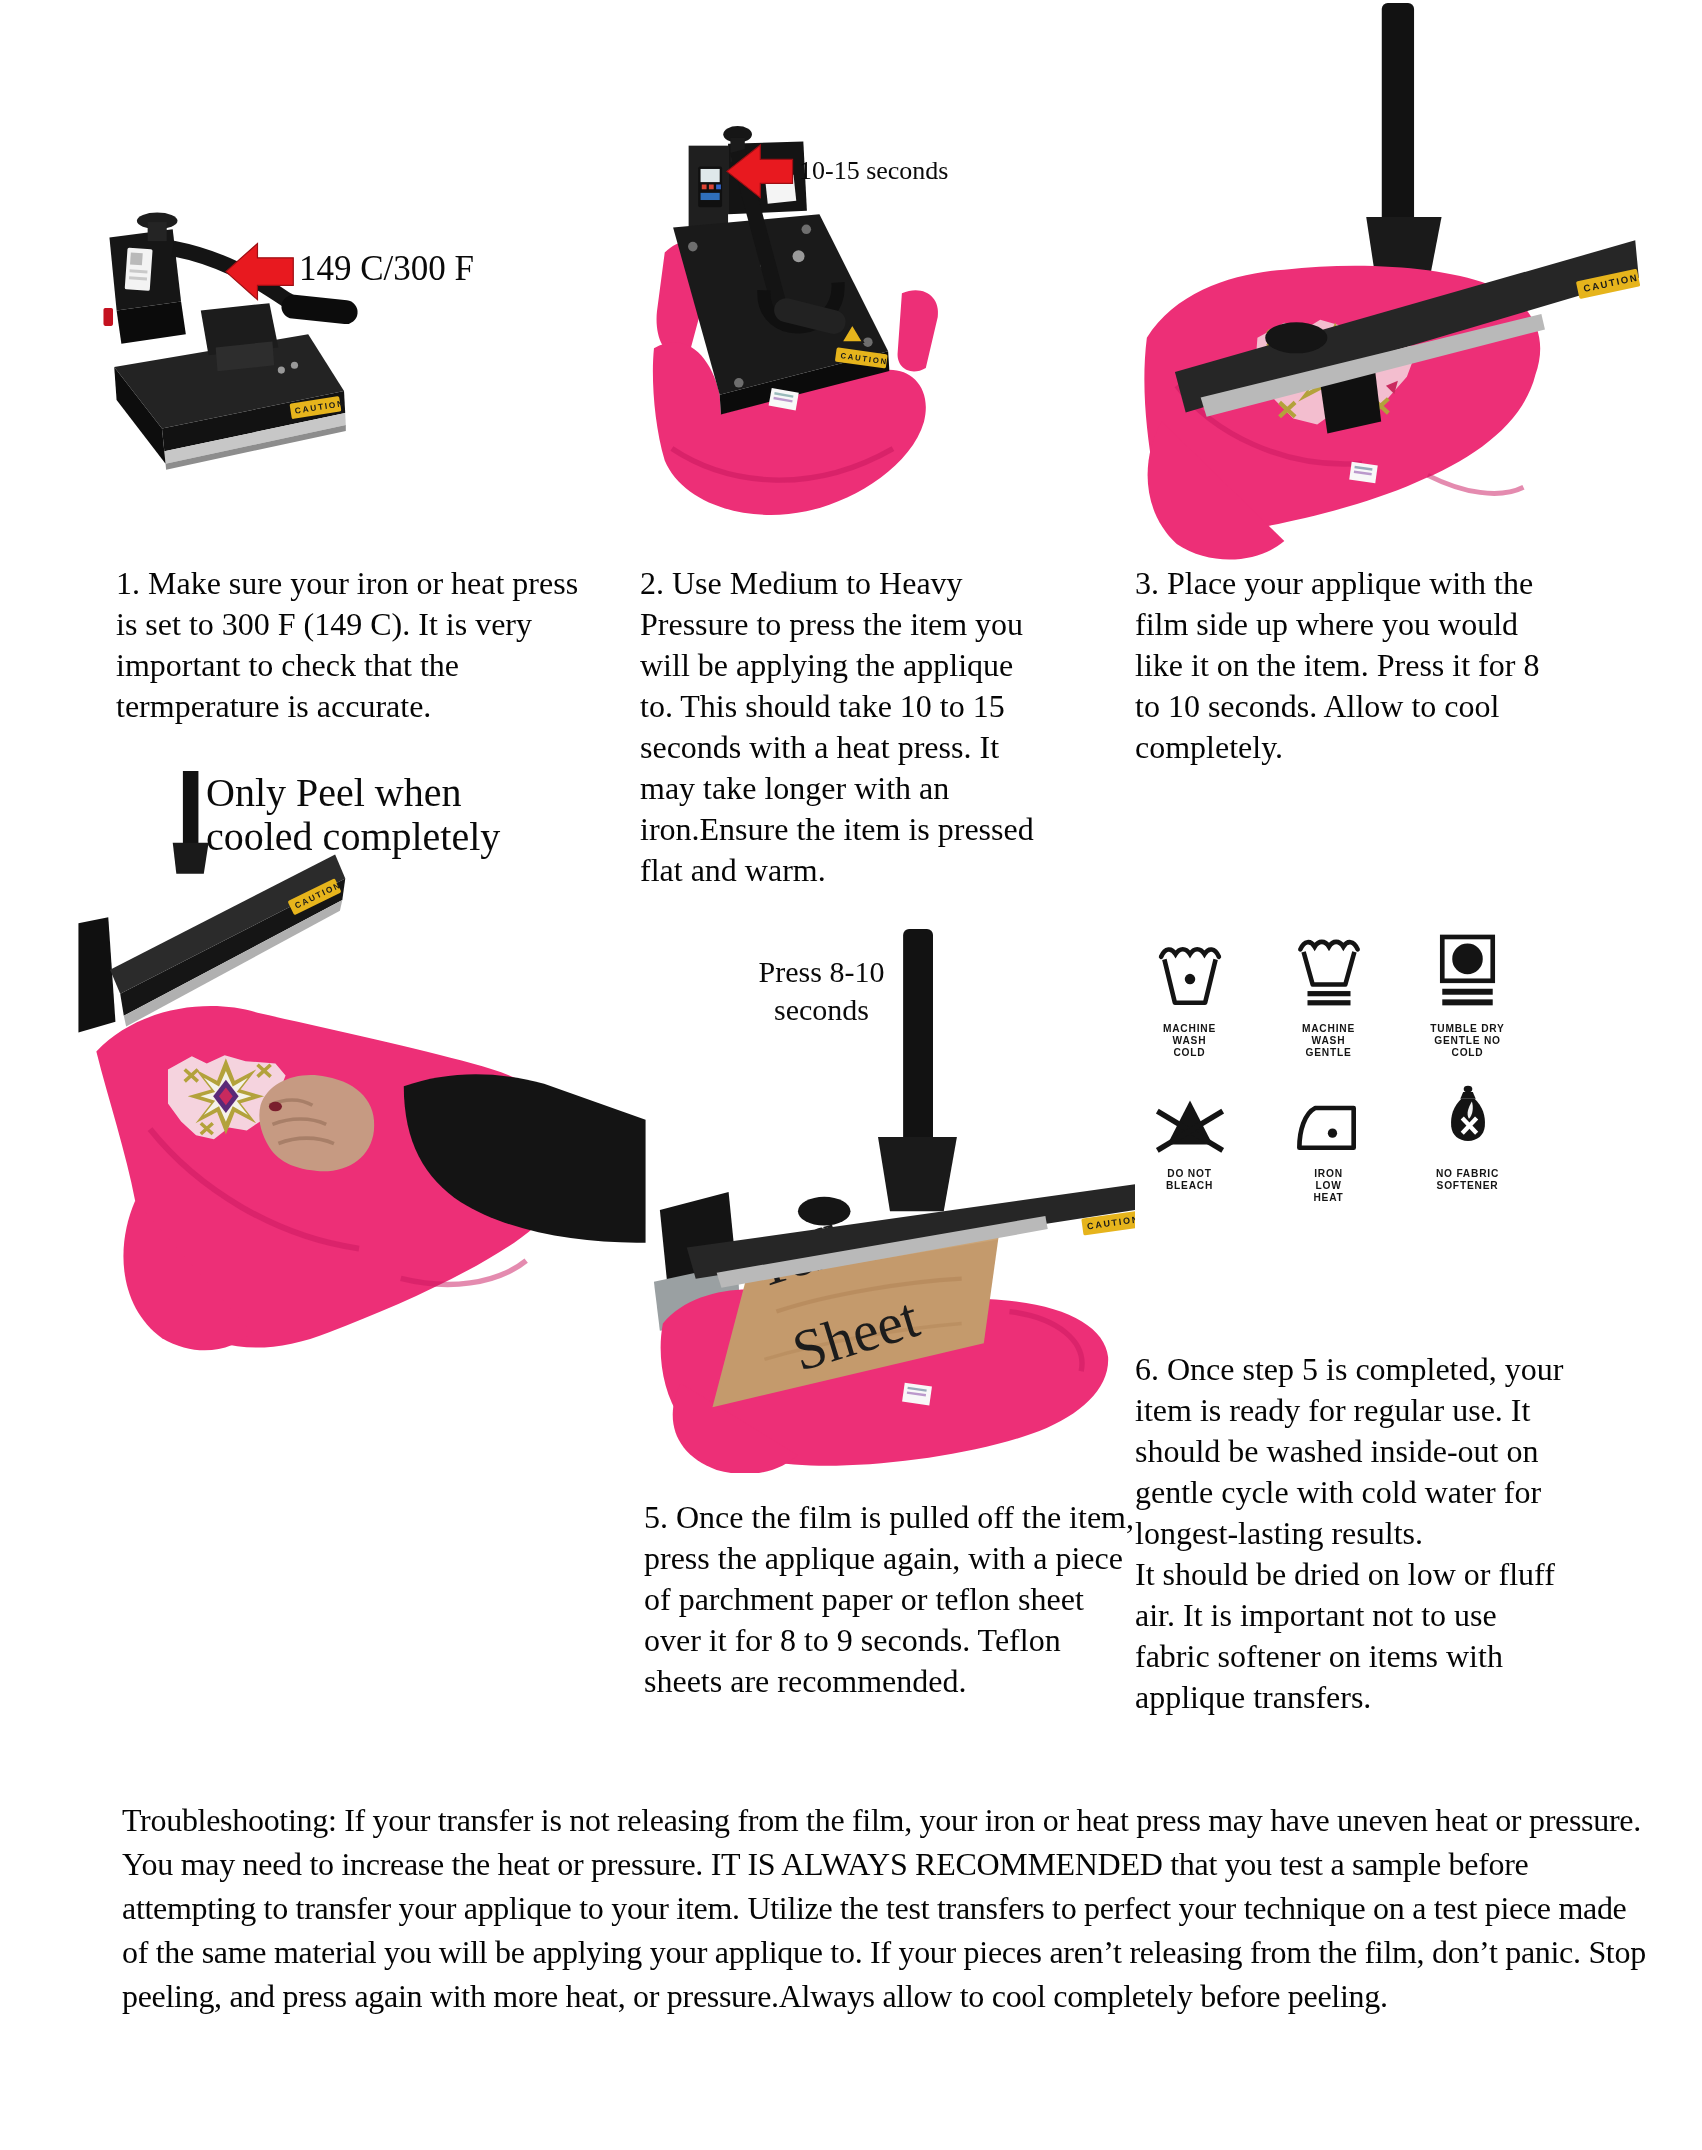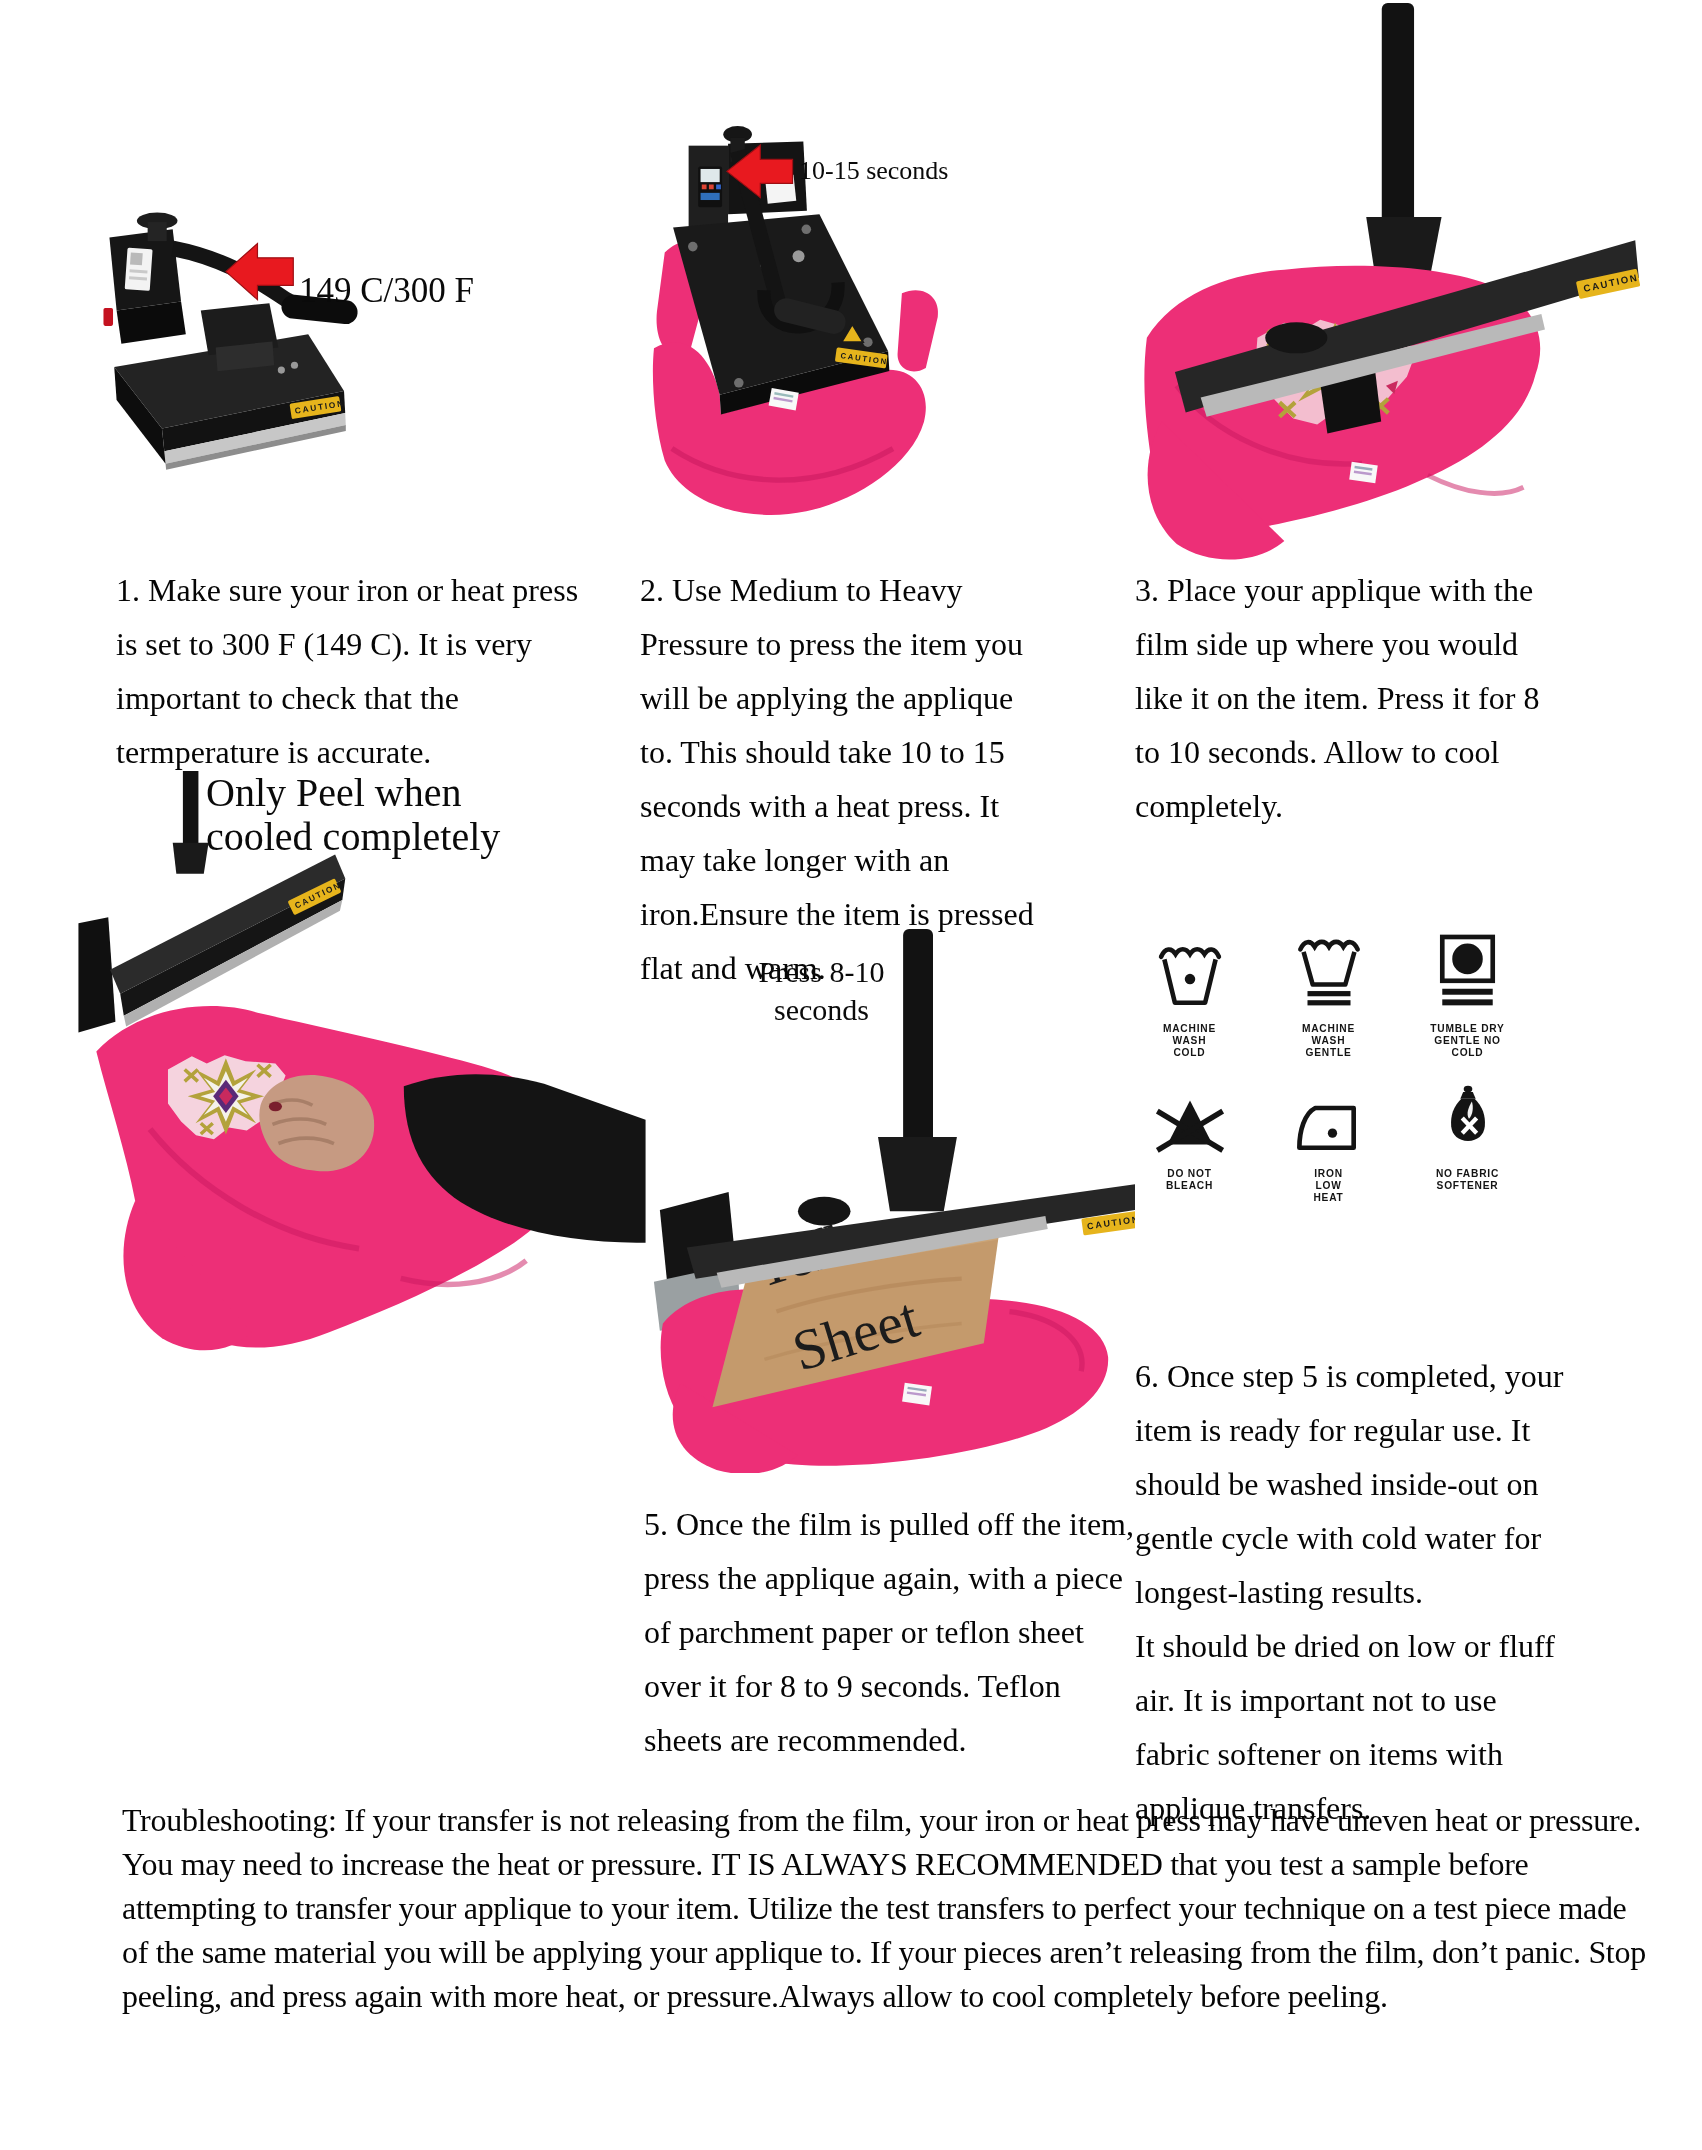--- a/index.html
+++ b/index.html
@@ -1,22 +1,22 @@
 <!DOCTYPE html>
 <html style="font-size:9.6px"><head>
 <meta charset="utf-8">
 <style>
   html,body{margin:0;padding:0;background:#ffffff;}
   #page{position:relative;width:1703px;height:2151px;background:#ffffff;overflow:hidden;
         font-family:"Liberation Serif", serif; color:#000;}
   .abs{position:absolute;}
-  .step{font-size:32px;line-height:54px;color:#050505;}
+  .step{font-size:32px;line-height:41px;color:#050505;}
   .preline{white-space:pre-line;}
   .annot{color:#0a0a0a;}
-  .temp-label{font-size:35px;line-height:36px;margin-top:22px;}
+  .temp-label{font-size:35px;line-height:36px;}
   .time-label{font-size:26px;line-height:27.5px;}
   .peel-label{font-size:40px;line-height:44px;}
   .pressnote-label{font-size:30px;line-height:38px;text-align:center;}
   .trouble{font-size:32px;line-height:44px;letter-spacing:-0.3px;color:#050505;}
   .care-grid{display:grid;grid-template-columns:139px 139px 139px;grid-auto-rows:145px;}
   .care-cell{display:flex;flex-direction:column;align-items:center;}
   .care-iconbox{height:85px;display:flex;align-items:flex-end;justify-content:center;}
   .care-label{margin-top:15px;font-family:"Liberation Sans", sans-serif;font-weight:bold;
               font-size:10.2px;line-height:12px;letter-spacing:0.8px;text-align:center;
               color:#141414;white-space:pre-line;}

